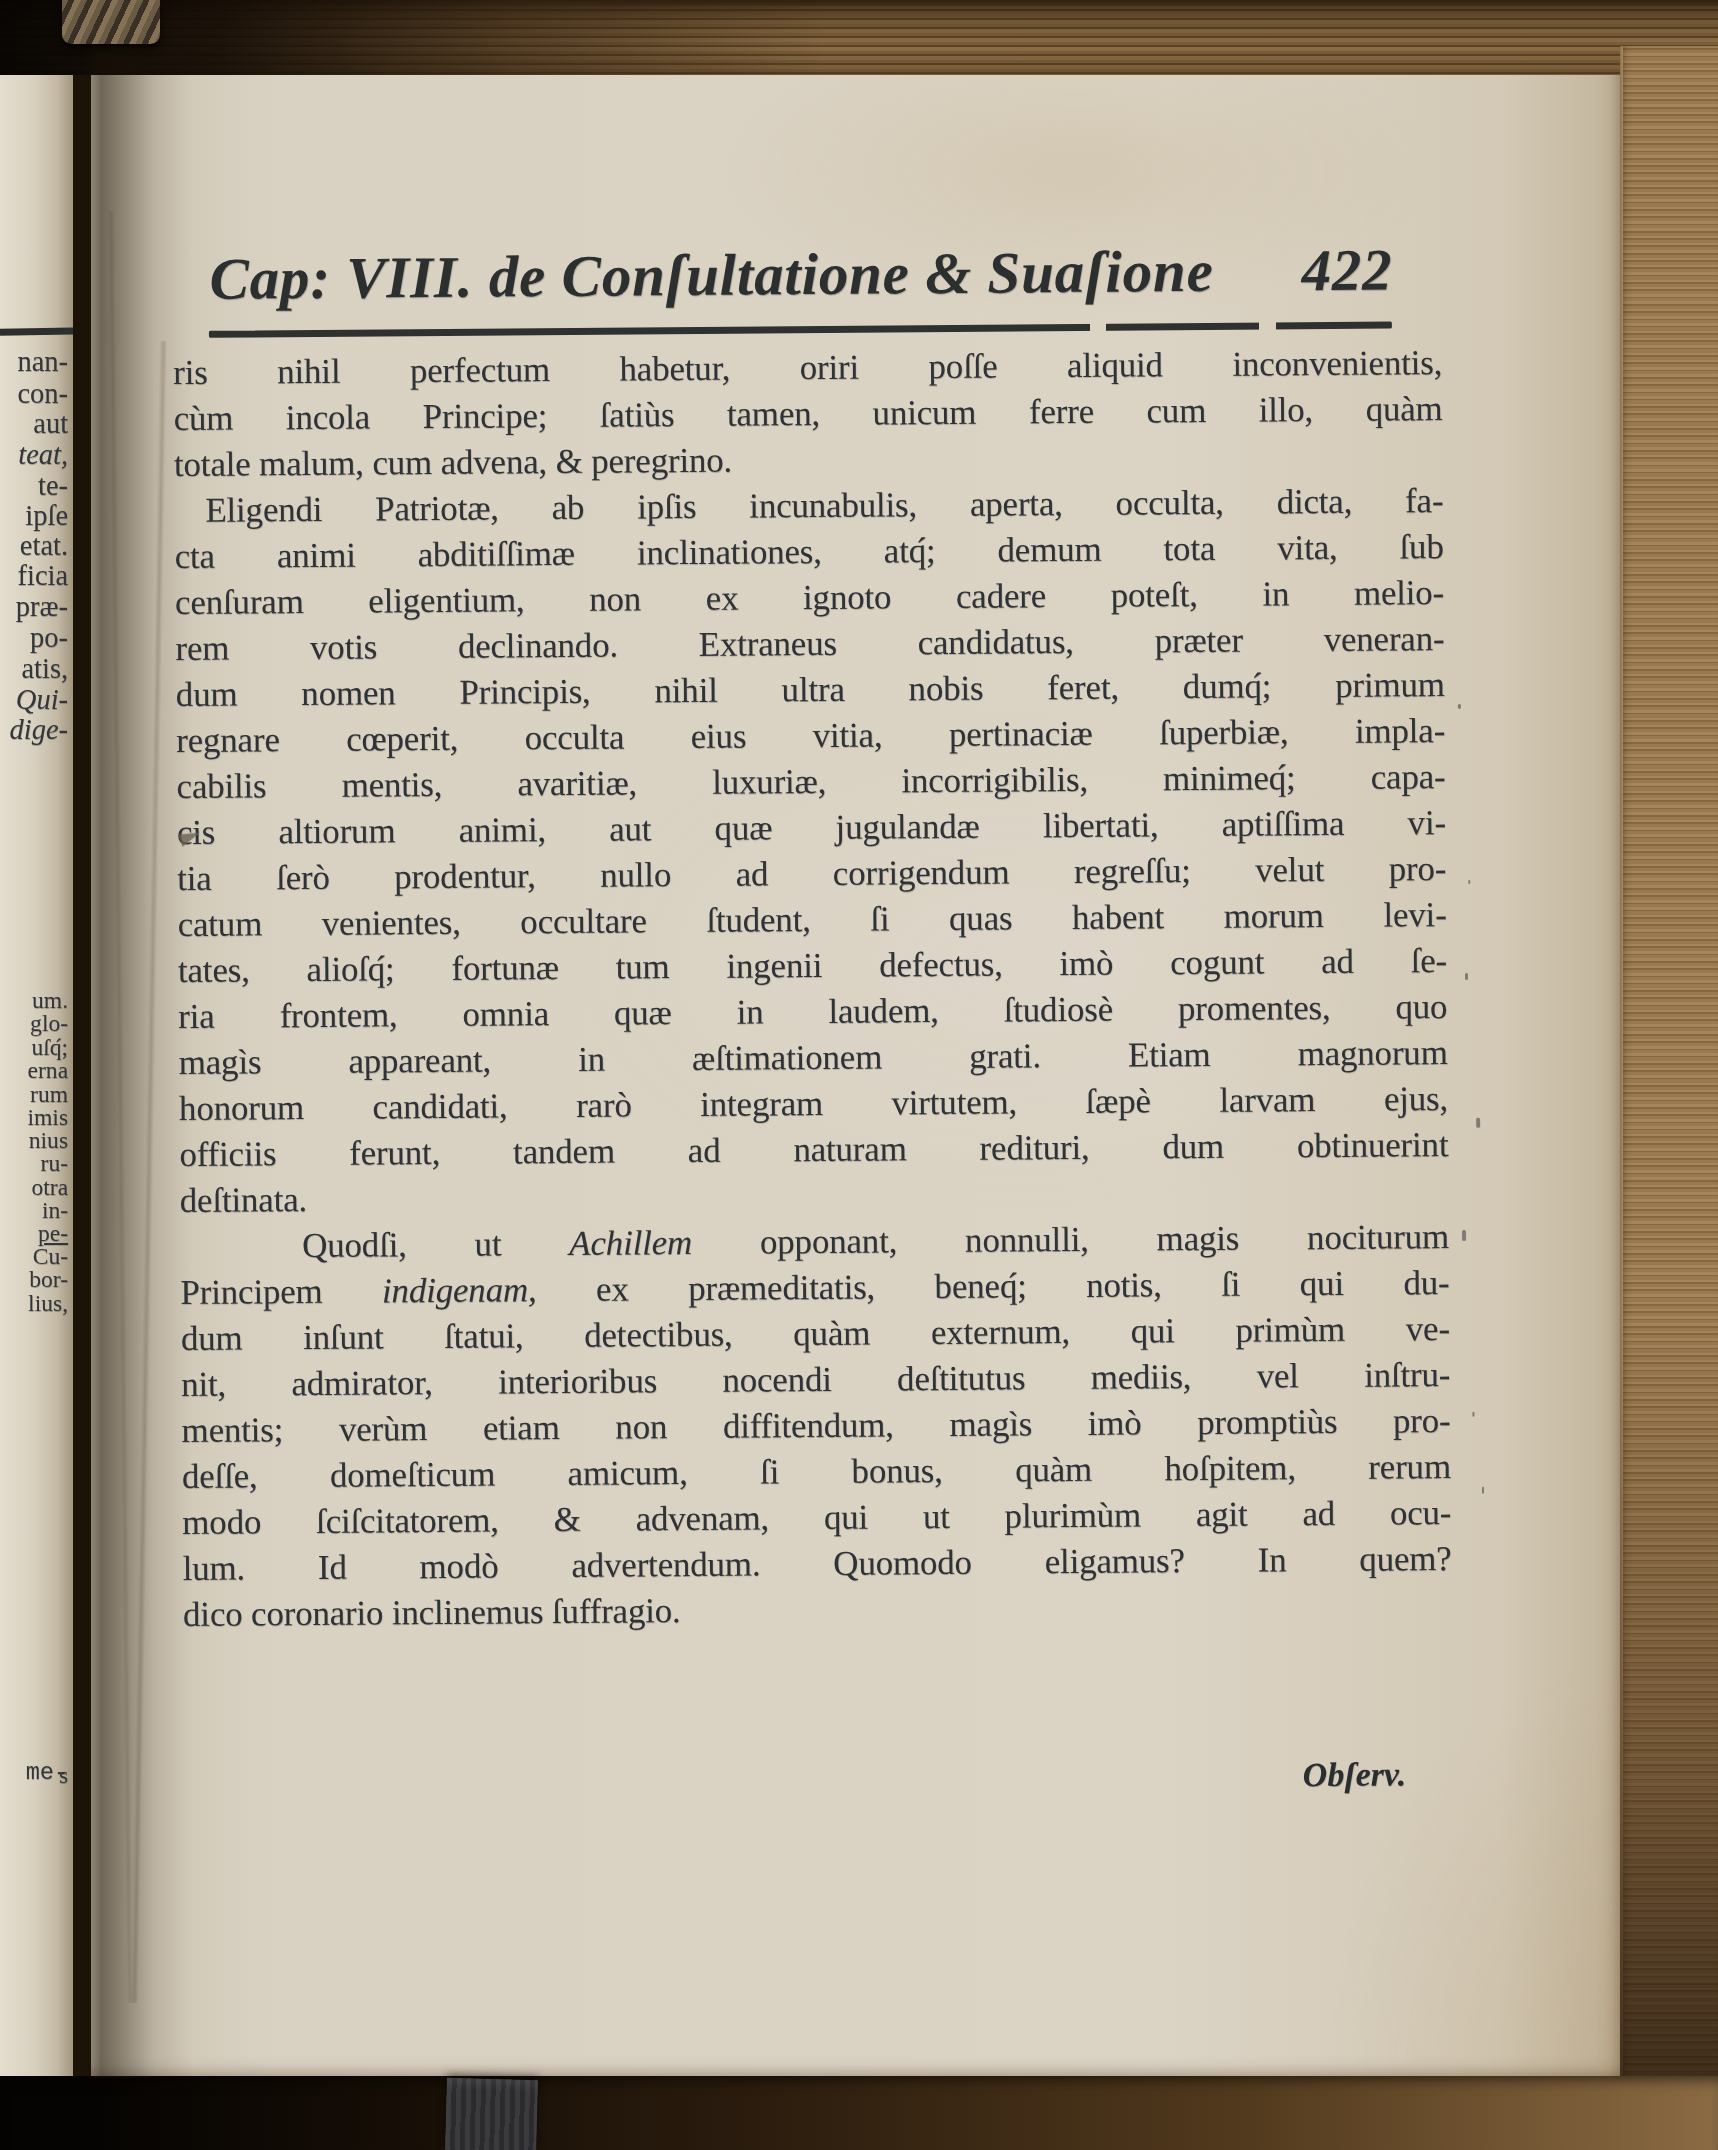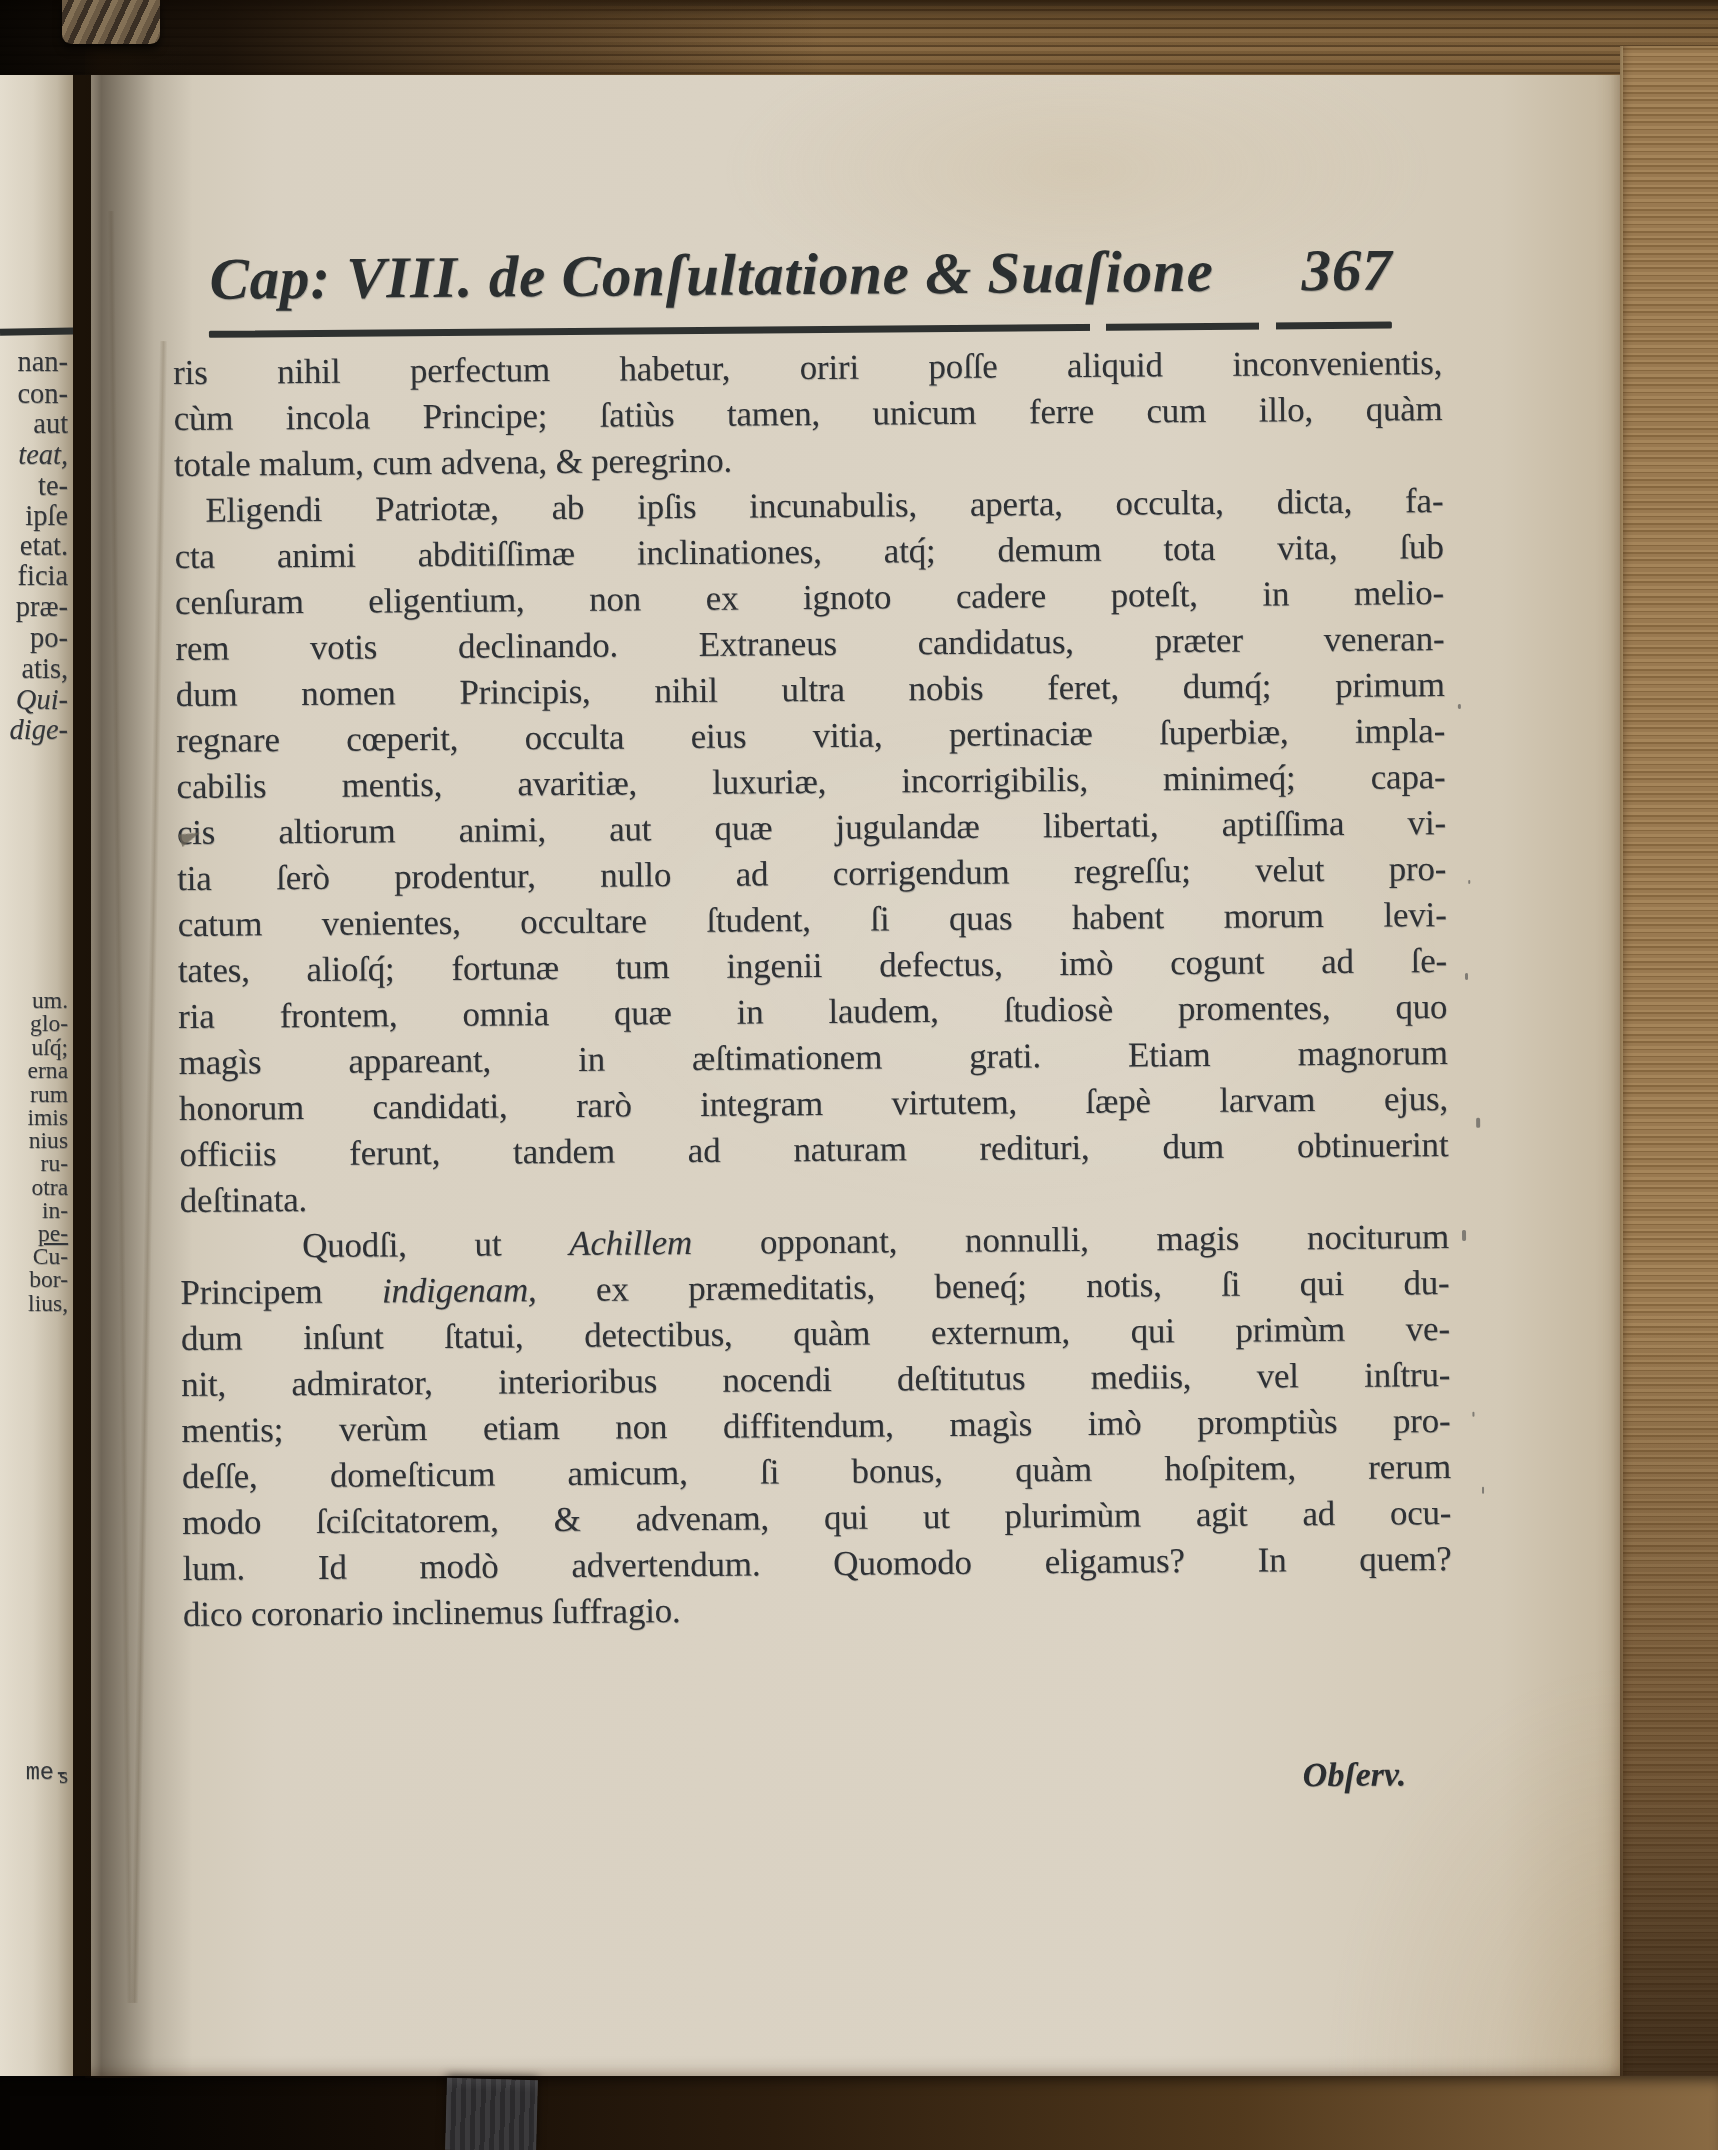--- a/index.html
+++ b/index.html
@@ -172,21 +172,21 @@
         <span class="frag small" style="top: 1718px;">s</span>
       </div>
   </div>
 
   <div class="page"></div>
   <div class="gutter"></div>
 
   <div class="content">
     <div class="running-header">
       <span>Cap: VIII. de Conſultatione &amp; Suaſione</span>
-      <span>367</span>
+      <span>422</span>
     </div>
     <div class="head-rule"></div>
 
     <div class="body-text">
         <div class="line"><span>ris nihil perfectum habetur, oriri poſſe aliquid inconvenientis,</span></div>
         <div class="line"><span>cùm incola Principe; ſatiùs tamen, unicum ferre cum illo, quàm</span></div>
         <div class="line no-just"><span>totale malum, cum advena, &amp; peregrino.</span></div>
         <div class="line" style="padding-left: 31px;"><span>Eligendi Patriotæ, ab ipſis incunabulis, aperta, occulta, dicta, fa-</span></div>
         <div class="line"><span>cta animi abditiſſimæ inclinationes, atq́; demum tota vita, ſub</span></div>
         <div class="line"><span>cenſuram eligentium, non ex ignoto cadere poteſt, in melio-</span></div>

